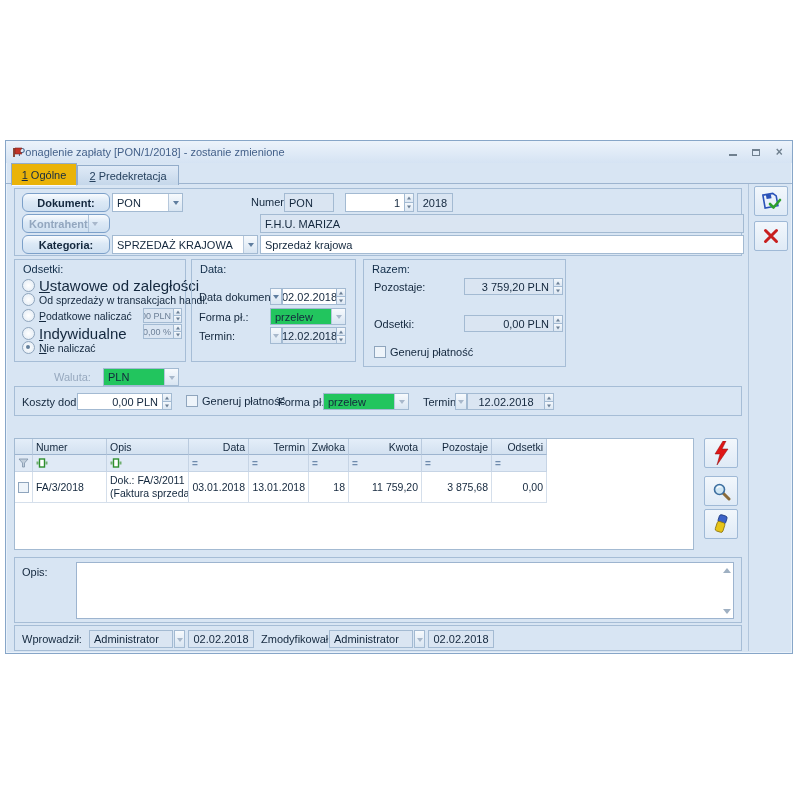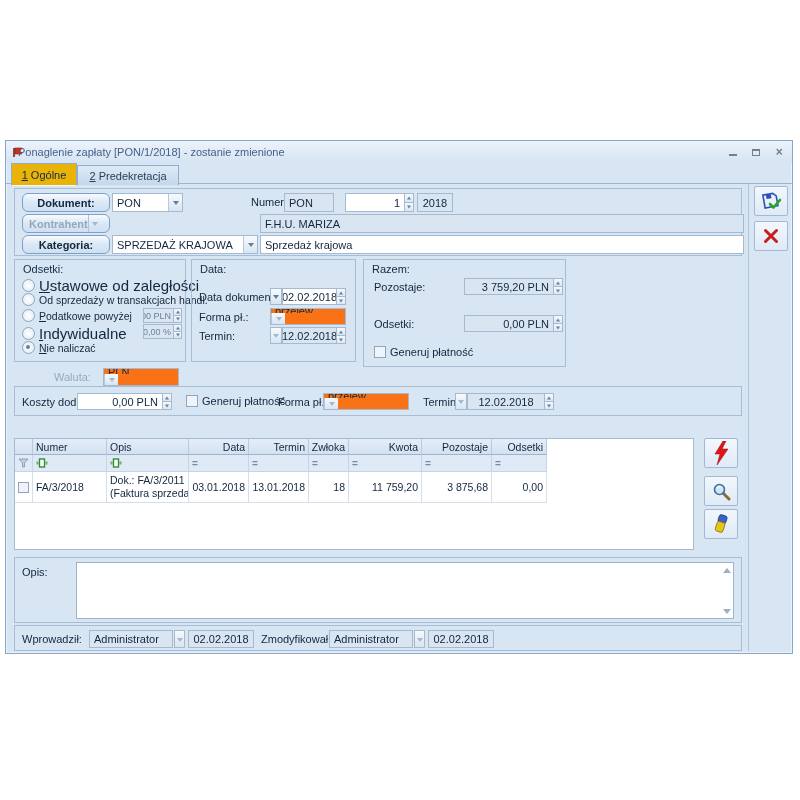--- a/index.html
+++ b/index.html
@@ -33,21 +33,21 @@
          background:linear-gradient(#f8fbfe,#dce9f6 45%,#cfe0f1);font-weight:bold;color:#13273d;cursor:default;}
   .btn3d.dis{color:#93a7bf;}
   .split-arrow{width:13px;align-self:stretch;border-left:1px solid #aec3da;display:flex;align-items:center;justify-content:center;}
   .split-arrow::after{content:"";border:3px solid transparent;border-top:4px solid #a8b8cb;margin-top:4px;}
   .field{border:1px solid #a3bad2;background:#dae5f2;display:flex;align-items:center;padding:0 4px;color:#12263c;overflow:hidden;white-space:nowrap;}
   .field.white{background:#fff;}
   .field.r{justify-content:flex-end;}
   .field.c{justify-content:center;}
   .field.dis{color:#6d8098;}
   .combo{border:1px solid #a3bad2;background:#fff;display:flex;align-items:stretch;overflow:hidden;}
-  .combo.ro{background:#f97316;flex-direction:column;}
+  .combo.ro{background:#22c55e;}
   .combo .ctxt{flex:1;display:flex;align-items:center;padding:0 4px;white-space:nowrap;overflow:hidden;}
   .arr{width:13px;border-left:1px solid #b6c8dc;background:linear-gradient(#f7fafd,#d8e5f2);
        display:flex;align-items:center;justify-content:center;}
   .arr::after{content:"";border:3px solid transparent;border-top:4px solid #5f7d9e;margin-top:4px;}
   .arr.dis::after{border-top-color:#a8b8cb;}
   .arrbtn{border:1px solid #a3bad2;background:linear-gradient(#f7fafd,#d8e5f2);display:flex;align-items:center;justify-content:center;}
   .arrbtn::after{content:"";border:3px solid transparent;border-top:4px solid #5f7d9e;margin-top:4px;}
   .arrbtn.dis::after{border-top-color:#a8b8cb;}
   .spin{display:flex;flex-direction:column;width:9px;}
   .spin i{flex:1;position:relative;border:1px solid #a3bad2;border-left:none;background:linear-gradient(#f4f8fc,#dce7f3);}
@@ -171,21 +171,21 @@
       <div class="rrow" style="left:7px;top:17px">
         <i class="radio"></i>
         <span class="rlabel mnemo" style="font-size:15px">Ustawowe od zaległości</span>
       </div>
       <div class="rrow" style="left:7px;top:33px">
         <i class="radio"></i>
         <span class="rlabel" style="font-size:10.5px">Od sprzedaży w transakcjach handl.</span>
       </div>
       <div class="rrow" style="left:7px;top:49px">
         <i class="radio"></i>
-        <span class="rlabel mnemo" style="font-size:10.5px">Podatkowe powyżej</span>
+        <span class="rlabel mnemo" style="font-size:10.5px">Podatkowe naliczać</span>
       </div>
       <div class="field r dis abs" style="left:128px;top:48px;width:31px;height:15px;font-size:9px;padding:0 2px">0,00 PLN</div>
       <div class="spin abs" style="left:159px;top:48px;height:15px;width:8px">
           <i class="up"></i>
           <i class="dn"></i>
         </div>
       <div class="rrow" style="left:7px;top:65px">
         <i class="radio"></i>
         <span class="rlabel mnemo" style="font-size:15px">Indywidualne</span>
       </div>

